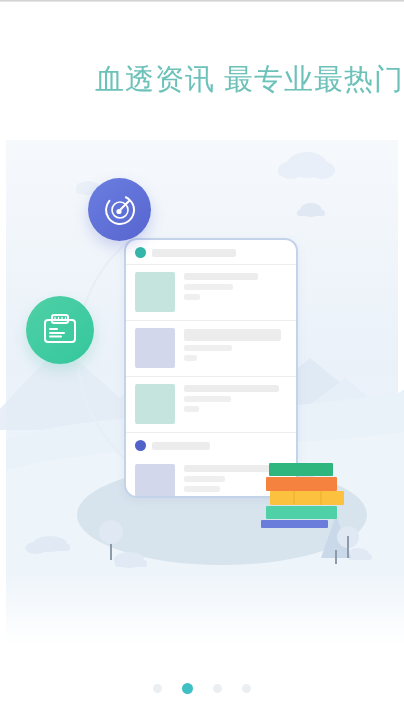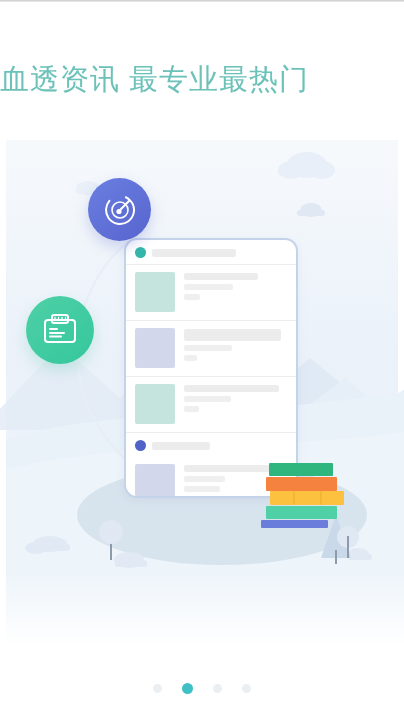--- a/index.html
+++ b/index.html
@@ -15,21 +15,21 @@
     background:#ffffff;
     overflow:hidden;
   }
   .topline{
     position:absolute;top:0;left:0;width:404px;height:2px;
     background:linear-gradient(to bottom,#c9c9c9,#eeeeee);
   }
   
   .headline{
     position:absolute;top:60px;left:0;width:404px;
-    text-align:left;
+    text-align:right;
     font-size:29px;
     letter-spacing:1px;
     font-weight:400;
     color:#6cc2b9;
     white-space:nowrap;
   }
   
   .stage{
     position:absolute;
     left:0;top:140px;width:404px;height:505px;

